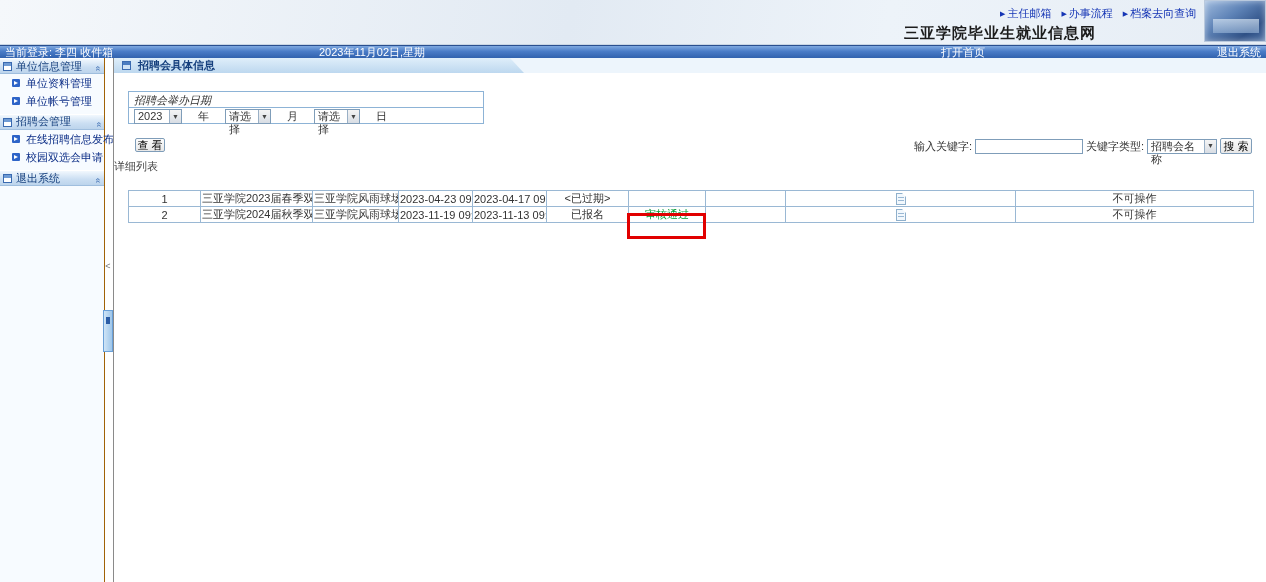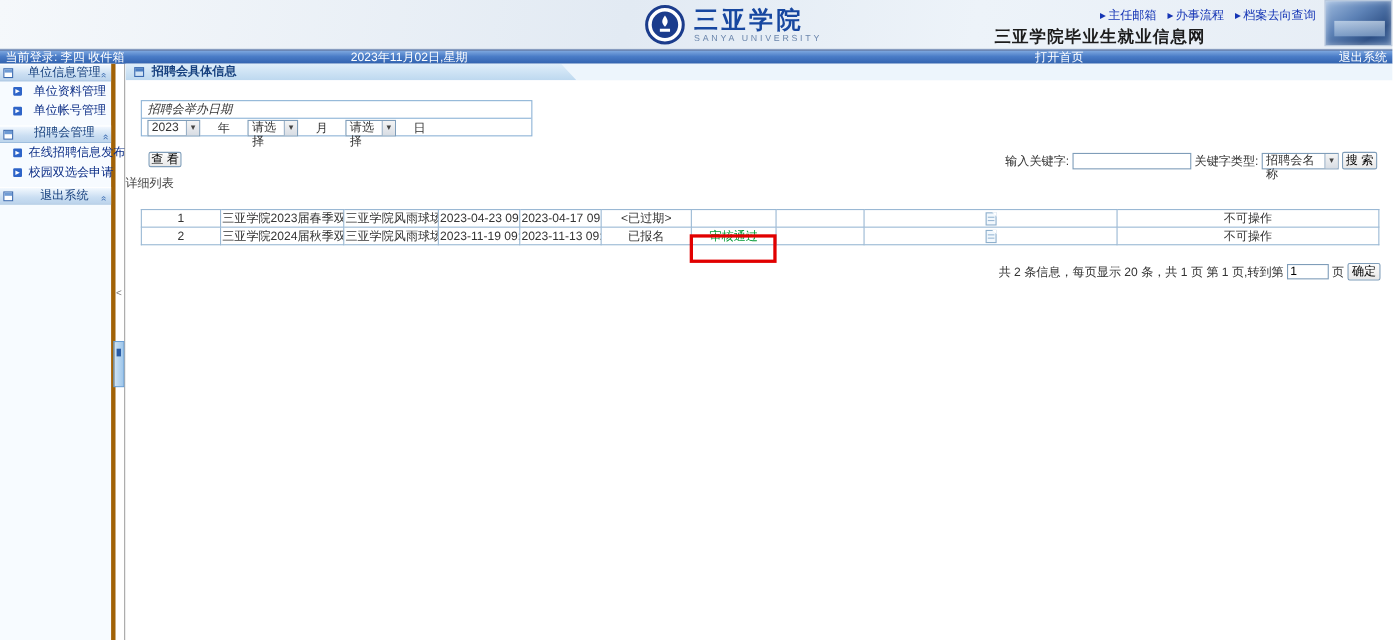--- a/index.html
+++ b/index.html
@@ -29,21 +29,21 @@
   
   #topbar { position:absolute; left:0; top:45px; width:1266px; height:13px;
     background:linear-gradient(#7fa9e0,#4a7cc7 45%,#3162ae); border-top:1px solid #2a4f8f; color:#fff; }
   #topbar span { position:absolute; top:1px; line-height:11px; }
   #login-info { left:5px; }
   #bar-date { left:317px; width:110px; text-align:center; }
   #open-home { left:938px; width:50px; text-align:center; cursor:pointer; }
   #exit-system { right:5px; cursor:pointer; }
 
   
-  #sidebar { position:absolute; left:0; top:58px; width:105px; height:524px; background:#f7fbff; border-right:4px solid #a16207;text-align:center; }
+  #sidebar { position:absolute; left:0; top:58px; width:105px; height:524px; background:#f7fbff; border-right:1px solid #a16207; }
   .nav-group-header { position:relative; height:16px; line-height:15px; padding-left:16px; color:#16407e;
     background:linear-gradient(#f2f8fe,#cadef2 60%,#bcd4ec); border-top:1px solid #fff; border-bottom:1px solid #9fbede; cursor:pointer; }
   .nav-group-header .win-icon { position:absolute; left:3px; top:3px; width:9px; height:9px; border:1px solid #3a6ab0; background:#fff; }
   .nav-group-header .win-icon::before { content:""; position:absolute; left:0; top:0; width:7px; height:3px; background:#6f9bd4; }
   .nav-group-header .collapse-icon { position:absolute; right:4px; top:2px; color:#3a6ab0; font-size:9px; transform:rotate(90deg); }
   .nav-item { position:relative; height:18px; line-height:18px; padding-left:26px; color:#0b2d86; cursor:pointer; white-space:nowrap; }
   .nav-item .sq-icon { position:absolute; left:12px; top:5px; width:8px; height:8px; background:#2e64c8; border-radius:1px; }
   .nav-item .sq-icon::before { content:""; position:absolute; left:2px; top:2px; border-left:4px solid #fff; border-top:2px solid transparent; border-bottom:2px solid transparent; }
 
   
@@ -96,32 +96,20 @@
   #pagination { position:absolute; right:11px; top:181px; display:flex; align-items:center; gap:3px; white-space:nowrap; }
   #page-input { width:38px; height:14px; border:1px solid #7f9db9; font-size:11px; padding-left:2px; }
   #page-confirm { width:30px; height:16px; font-size:11px; line-height:13px; text-align:center; border:1px solid #7f9db9; border-radius:2px; background:linear-gradient(#fdfdfd,#e8e8e8); cursor:pointer; }
 </style>
 </head>
 <body>
 
 <div id="stage">
 
   <div id="banner">
-    <div id="logo">
-      <svg id="logo-badge" viewBox="0 0 40 40">
-        <circle cx="20" cy="20" r="18" fill="#fff" stroke="#1b3c8c" stroke-width="3"></circle>
-        <circle cx="20" cy="20" r="13" fill="#1b3c8c"></circle>
-        <path d="M20 11 c3 4 4 7 0 11 c-4 -4 -3 -7 0 -11 z" fill="#fff"></path>
-        <path d="M15 24 h10 v3 h-10 z" fill="#fff"></path>
-      </svg>
-      <div id="logo-text">
-        <div id="logo-cn">三亚学院</div>
-        <div id="logo-en">SANYA UNIVERSITY</div>
-      </div>
-    </div>
     <div id="site-title">三亚学院毕业生就业信息网</div>
     <div id="top-links">
       <span class="top-link">主任邮箱</span>
       <span class="top-link">办事流程</span>
       <span class="top-link">档案去向查询</span>
       <span class="top-link">学校首页</span>
 
     </div>
     <div id="corner-photo"></div>
   </div>
@@ -250,21 +238,15 @@
         <td class="status-pass">审核通过</td>
         <td></td>
         <td><span class="doc-icon"></span></td>
         <td>不可操作</td>
       </tr>
     </tbody>
       </table>
 
     <div id="annotation-box"></div>
 
-    <div id="pagination">
-      <span>共 2 条信息，每页显示 20 条，共 1 页 第 1 页,转到第</span>
-      <input id="page-input" value="1" style="">
-      <span>页</span>
-      <button id="page-confirm">确定</button>
-    </div>
   </div>
 
 </div>
 
 </body></html>

